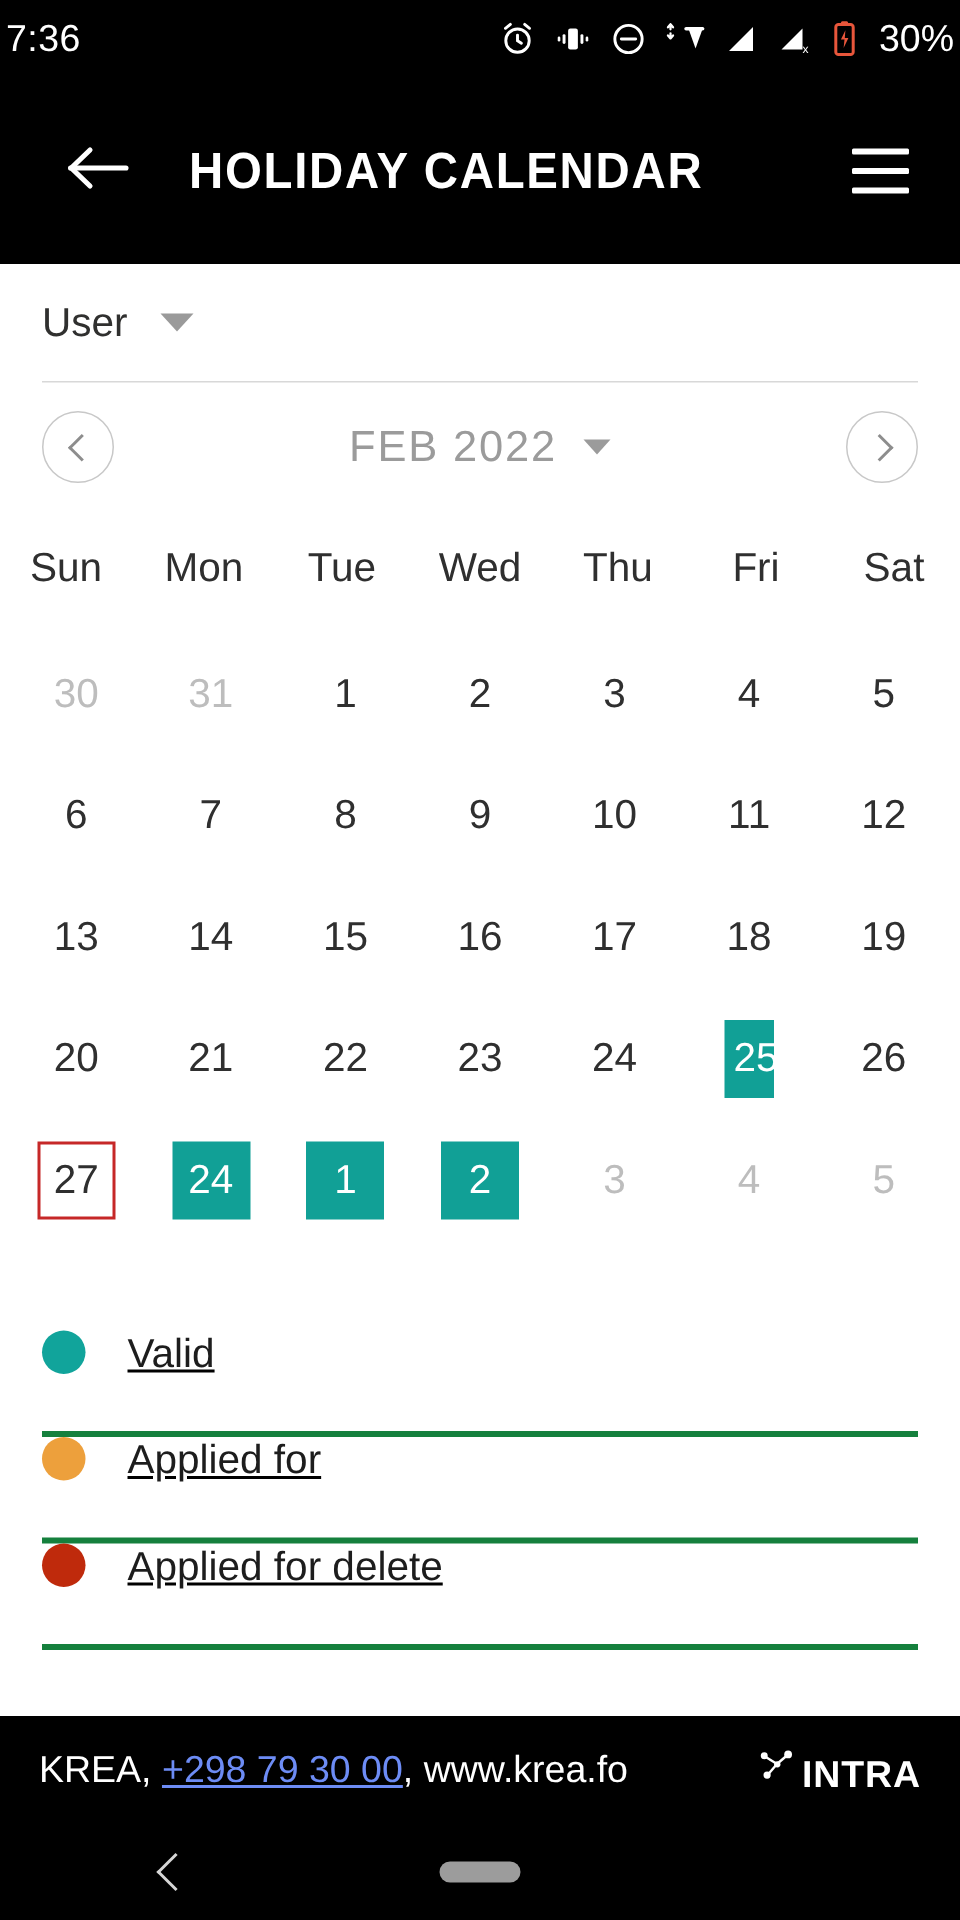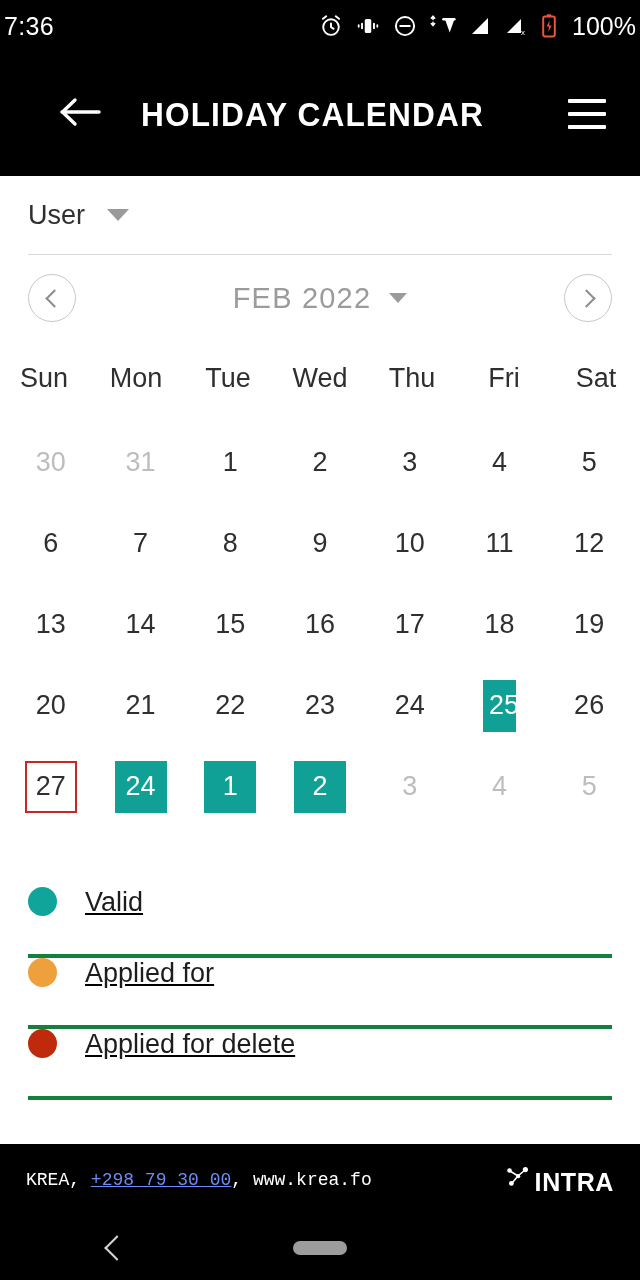--- a/index.html
+++ b/index.html
@@ -49,21 +49,21 @@
     font-size: 25px;
     margin-left: 3px;
   }
 
   
   .appbar {
     height: 124px;
     background: #000000;
     display: flex;
     align-items: center;
-    padding: 0 34px 0 59px;
+    padding: 0 34px 0 44px;
     box-sizing: border-box;
     flex: 0 0 auto;
   }
   .appbar-title {
     color: #ffffff;
     font-size: 34px;
     font-weight: bold;
     letter-spacing: 1.2px;
     margin-left: 38px;
     font-family: "Liberation Sans Narrow", "Liberation Sans", sans-serif;
@@ -261,23 +261,22 @@
     height: 72px;
     background: #000000;
     display: flex;
     align-items: center;
     padding: 0 26px 0 26px;
     box-sizing: border-box;
     flex: 0 0 auto;
   }
   .footer-text {
     color: #ffffff;
-    font-size: 18px;
+    font-size: 25px;
     white-space: nowrap;
-    font-family: Liberation Mono, monospace;
   }
   .footer-link {
     color: #6d8cf5;
     text-decoration: underline;
     cursor: pointer;
   }
   .footer-logo {
     margin-left: auto;
     display: flex;
     align-items: flex-end;
@@ -378,21 +377,21 @@
       </span>
 
       <span>
         <svg width="18" height="26" viewBox="0 0 18 26">
           <rect x="3.2" y="3.4" width="11.6" height="20" rx="1.8" fill="none" stroke="#e8563b" stroke-width="2"></rect>
           <rect x="6.6" y="1.2" width="4.8" height="2.6" rx="1" fill="#e8563b"></rect>
           <path d="M9.6 7.2 L6.6 13.4 H9 L8.4 19 L11.6 12.4 H9.2 Z" fill="#e8563b"></path>
         </svg>
       </span>
 
-      <span class="status-batt">100%</span>
+      <span class="status-batt">30%</span>
     </div>
   </div>
 
   <div class="appbar">
     <span class="backarrow">
       <svg width="44" height="32" viewBox="0 0 44 32">
         <path d="M3 16 H40" stroke="#fff" stroke-width="3.4" stroke-linecap="round"></path>
         <path d="M16 4 L3.5 16 L16 28" stroke="#fff" stroke-width="3.4" fill="none" stroke-linecap="round" stroke-linejoin="round"></path>
       </svg>
     </span>

